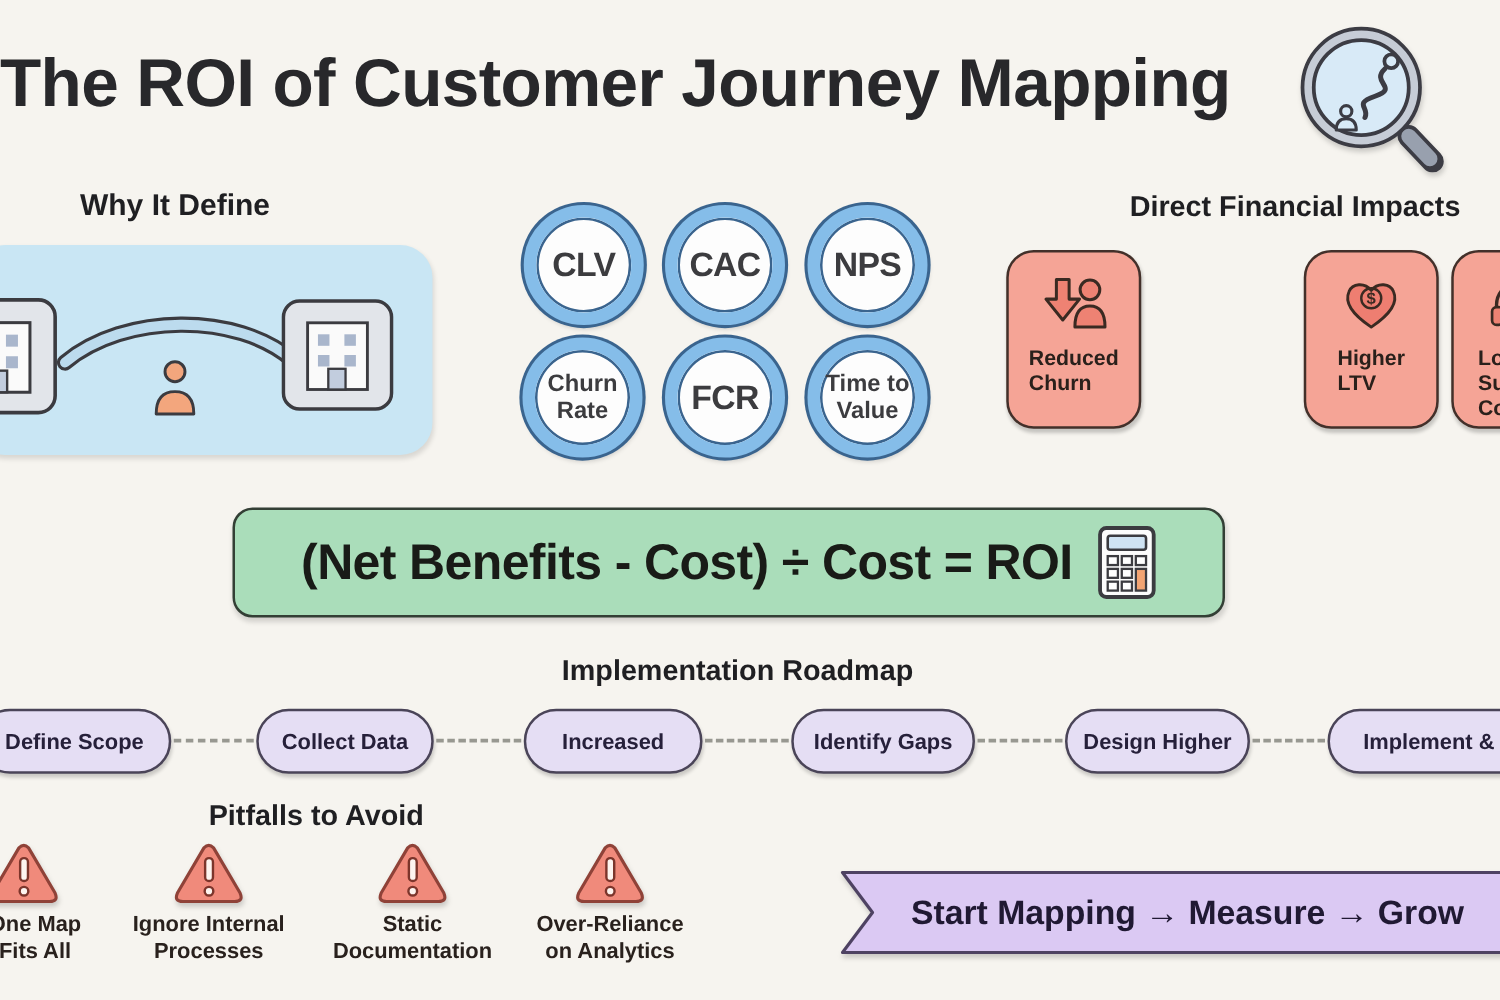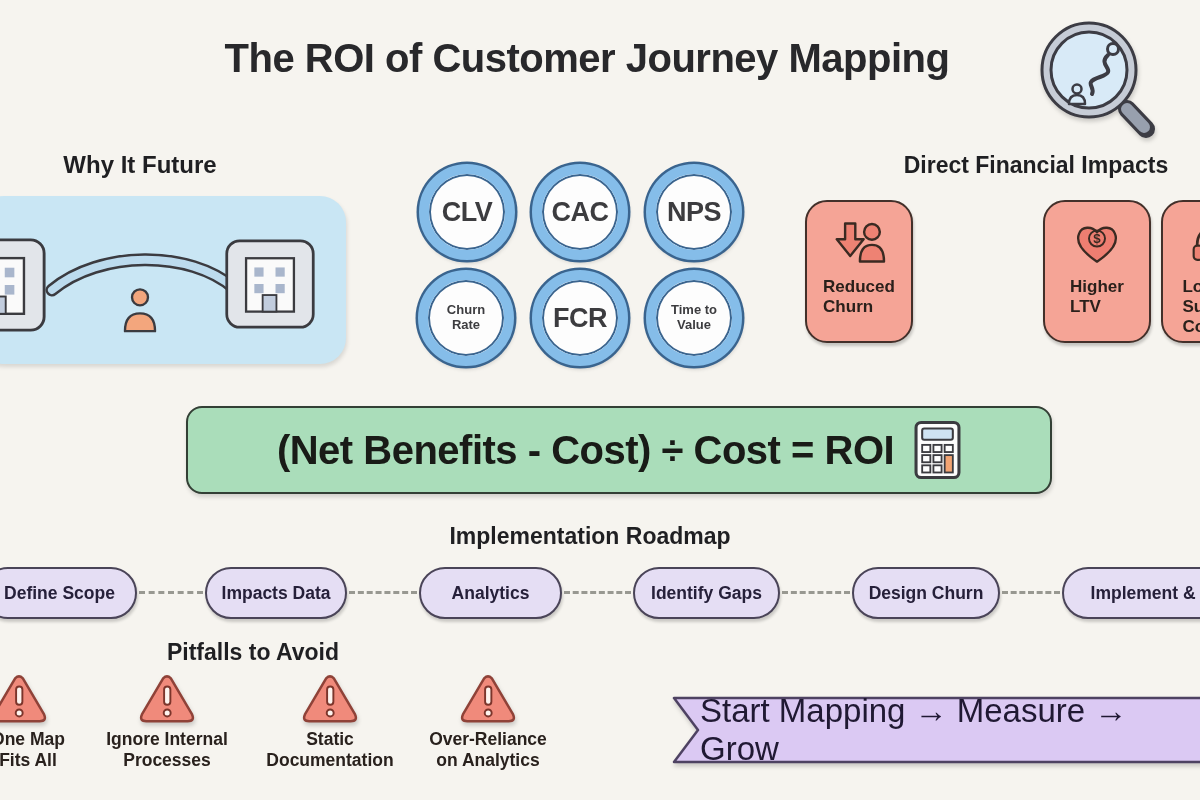--- a/index.html
+++ b/index.html
@@ -1,63 +1,63 @@
 <!DOCTYPE html>
 <html><head>
 <meta charset="utf-8">
 <style>
   html,body{margin:0;padding:0;background:#f6f4ef;}
   .stage{position:relative;width:1200px;height:800px;background:#f6f4ef;overflow:hidden;
          font-family:"Liberation Sans",sans-serif;color:#222;}
   .abs{position:absolute;}
   
-  .title{left:0;top:36px;width:1174px;text-align:center;font-size:40px;font-weight:bold;
+  .title{left:0;top:36px;width:1174px;font-size:54px;font-weight:bold;
          color:#28282b;letter-spacing:-0.5px;}
   .magnifier{left:1034px;top:20px;}
   
   .h2{font-weight:bold;color:#1f1f22;text-align:center;}
   .why-h{left:10px;top:151px;width:260px;font-size:24px;}
   .impacts-h{left:886px;top:152px;width:300px;font-size:23px;}
   .roadmap-h{left:440px;top:523px;width:300px;font-size:23px;}
   .pitfalls-h{left:103px;top:639px;width:300px;font-size:23px;}
   
   .why-box{left:-22px;top:196px;width:368px;height:168px;border-radius:26px;background:#c9e6f4;
            box-shadow:1px 3px 4px rgba(0,0,0,.12);}
   
   .metric{width:96px;height:96px;border-radius:50%;background:#fdfdfd;border:10px solid #85bde9;
           box-sizing:border-box;display:flex;align-items:center;justify-content:center;
           text-align:center;font-weight:bold;color:#3c3c3f;padding:0 4px;
           box-shadow:0 0 0 2.5px #3a648e, inset 0 0 0 2px #3a648e, 1px 3px 4px rgba(0,0,0,.18);}
   .metric.big{font-size:27px;letter-spacing:-0.5px;}
-  .metric.small{font-size:13px;line-height:1.12;}
+  .metric.small{font-size:19px;line-height:1.12;}
   
   .impact-card{top:200px;width:108px;height:143px;border-radius:22px;background:#f5a496;
                border:2px solid #43302a;box-sizing:border-box;display:flex;flex-direction:column;
                align-items:center;box-shadow:1px 3px 3px rgba(0,0,0,.2);}
   .impact-card .icon{margin-top:15px;height:52px;display:flex;align-items:center;}
   .impact-card .label{margin-top:8px;font-size:17px;font-weight:bold;line-height:1.18;
                       text-align:left;color:#2a201b;white-space:pre-line;}
   
-  .formula-box{left:186px;top:406px;width:866px;height:88px;border-radius:16px;background:#aaddba;
+  .formula-box{left:186px;top:406px;width:794px;height:88px;border-radius:16px;background:#aaddba;
                border:2.5px solid #333f35;box-sizing:border-box;display:flex;align-items:center;
                justify-content:center;gap:20px;box-shadow:1px 3px 4px rgba(0,0,0,.15);}
   .formula-text{font-size:40px;font-weight:bold;color:#191b17;letter-spacing:-0.5px;}
   
   .pill{top:567px;height:52px;border-radius:26px;background:#e5def4;border:2px solid #4a4458;
         box-sizing:border-box;display:flex;align-items:center;justify-content:center;
         font-weight:bold;font-size:17.5px;color:#26203a;white-space:nowrap;
         box-shadow:1px 3px 3px rgba(0,0,0,.18);}
   .dash{top:591px;border-top:3px dashed #989891;height:0;}
   
   .pit-label{top:729px;width:180px;text-align:center;font-weight:bold;font-size:17.5px;
              line-height:1.22;color:#29211d;white-space:pre-line;}
   
   .banner{left:672px;top:696px;width:540px;height:68px;}
   .banner-text{left:700px;top:703px;width:500px;height:54px;display:flex;align-items:center;
-               justify-content:center;font-size:33px;font-weight:normal;color:#201933;}
+               justify-content:center;font-size:27px;font-weight:bold;color:#201933;}
   svg{display:block;}
   .shadowed{filter:drop-shadow(1px 3px 2px rgba(0,0,0,.18));}
 </style>
 </head>
 <body>
 
 <div class="stage">
 
   <div class="abs title">The ROI of Customer Journey Mapping</div>
   <div class="abs magnifier">
@@ -66,21 +66,21 @@
       <line x1="93" y1="89" x2="110" y2="107" stroke="#98a0ae" stroke-width="12" stroke-linecap="round"></line>
       <circle cx="55" cy="50" r="47" fill="#c6ccd6" stroke="#3c3c44" stroke-width="3"></circle>
       <circle cx="55" cy="50" r="38" fill="#d8eaf7" stroke="#3c3c44" stroke-width="3"></circle>
       <circle cx="79" cy="29" r="5.5" fill="none" stroke="#3c3c44" stroke-width="3"></circle>
       <path d="M74 35 C 62 46, 86 50, 66 57 C 48 63, 62 66, 58 74" fill="none" stroke="#3c3c44" stroke-width="4" stroke-linecap="round"></path>
       <circle cx="43" cy="69" r="4.5" fill="#d8eaf7" stroke="#3c3c44" stroke-width="2.5"></circle>
       <path d="M35 84 Q35 75 43 75 Q51 75 51 84 Z" fill="#d8eaf7" stroke="#3c3c44" stroke-width="2.5" stroke-linejoin="round"></path>
     </svg>
   </div>
 
-  <div class="abs h2 why-h">Why It Future</div>
+  <div class="abs h2 why-h">Why It Define</div>
   <div class="abs why-box"></div>
   <div class="abs" style="left:-58px;top:237px;">
     <svg width="114" height="96" viewBox="0 0 100 100">
       <rect x="3" y="3" width="94" height="94" rx="14" fill="#e2e5ea" stroke="#3b3b40" stroke-width="3"></rect>
       <rect x="24" y="22" width="52" height="58" fill="#fafafa" stroke="#3b3b40" stroke-width="2.5"></rect>
       <rect x="33" y="32" width="10" height="10" fill="#a9b6cc"></rect>
         <rect x="56" y="32" width="10" height="10" fill="#a9b6cc"></rect>
       <rect x="33" y="50" width="10" height="10" fill="#a9b6cc"></rect>
         <rect x="56" y="50" width="10" height="10" fill="#a9b6cc"></rect>
       <rect x="42" y="62" width="15" height="18" fill="#c2cdde" stroke="#3b3b40" stroke-width="2"></rect>
@@ -188,33 +188,33 @@
     </span>
   </div>
 
   <div class="abs h2 roadmap-h">Implementation Roadmap</div>
 
   <div class="abs pill" style="left:-18px;width:155px;">
       <span>Define Scope</span>
     </div>
   <div class="abs dash" style="left:139px;width:64px;"></div>
   <div class="abs pill" style="left:205px;width:142px;">
-      <span>Impacts Data</span>
+      <span>Collect Data</span>
     </div>
   <div class="abs dash" style="left:349px;width:68px;"></div>
   <div class="abs pill" style="left:419px;width:143px;">
-      <span>Analytics</span>
+      <span>Increased</span>
     </div>
   <div class="abs dash" style="left:564px;width:67px;"></div>
   <div class="abs pill" style="left:633px;width:147px;">
       <span>Identify Gaps</span>
     </div>
   <div class="abs dash" style="left:782px;width:68px;"></div>
   <div class="abs pill" style="left:852px;width:148px;">
-      <span>Design Churn</span>
+      <span>Design Higher</span>
     </div>
   <div class="abs dash" style="left:1002px;width:58px;"></div>
   <div class="abs pill" style="left:1062px;width:238px;">
       <span>Implement &amp; Measure</span>
     </div>
 
   <div class="abs h2 pitfalls-h">Pitfalls to Avoid</div>
 
   <div class="abs" style="left:-10px;top:672px;">
     <svg width="58" height="54" viewBox="0 0 60 56" class="shadowed">

